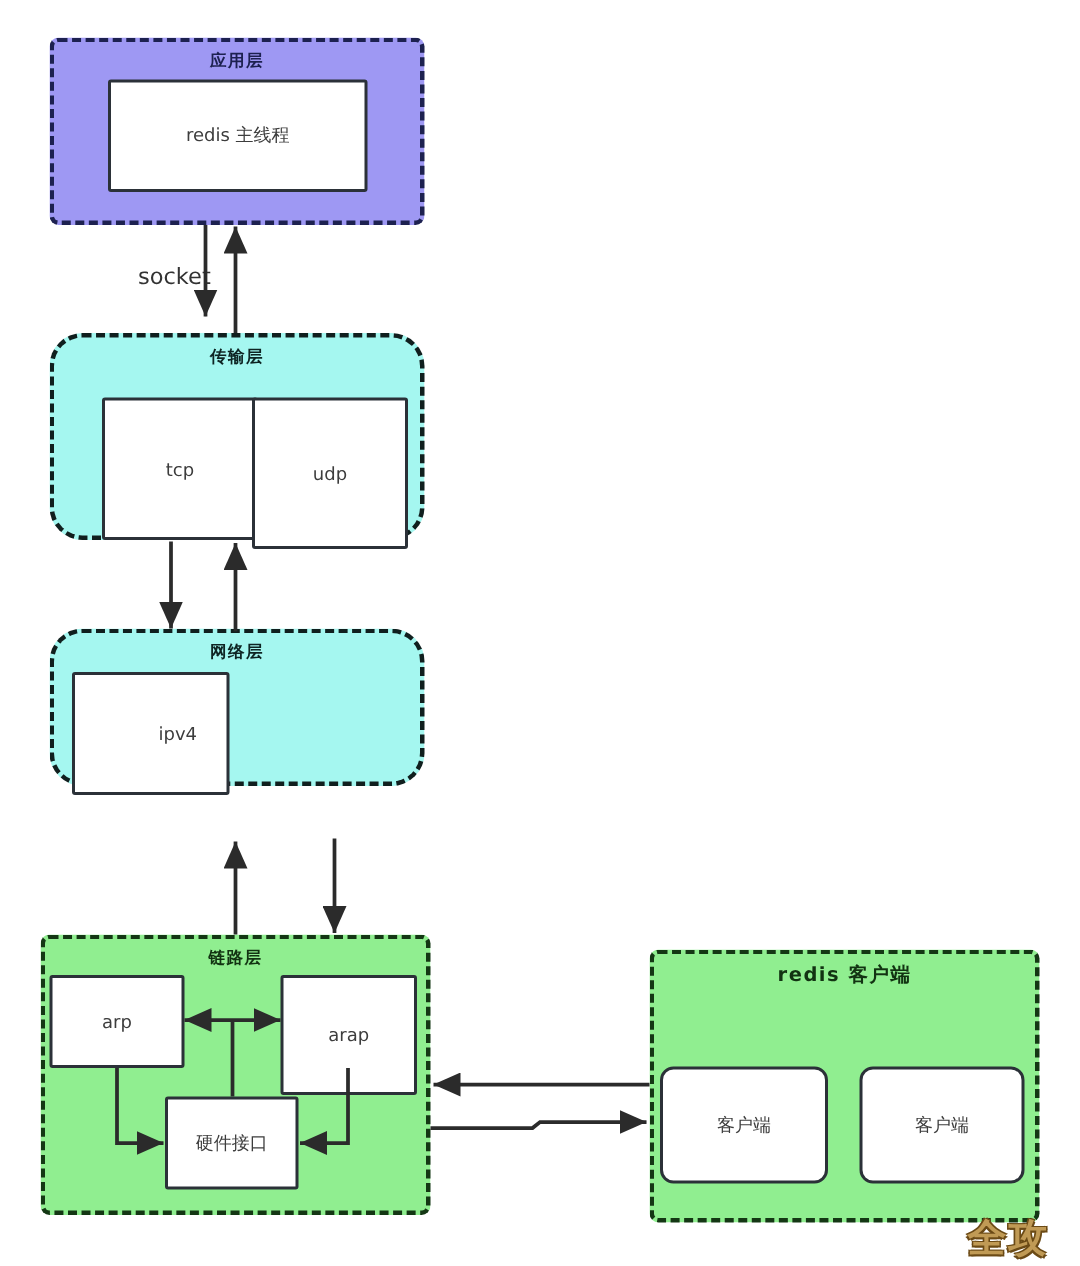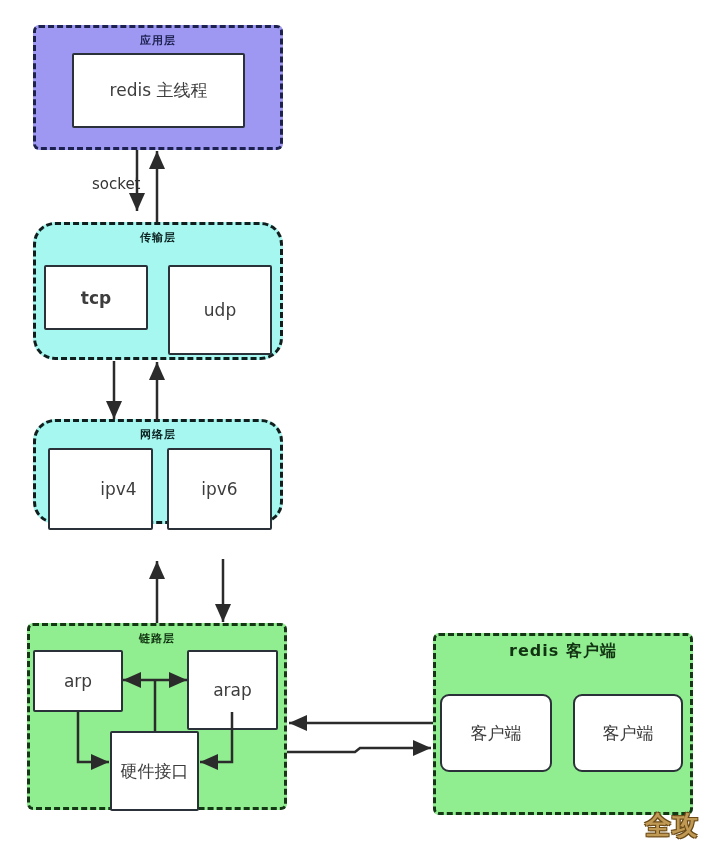--- a/index.html
+++ b/index.html
@@ -16,27 +16,27 @@
   .layer.app{left:33px;top:25px;width:250px;height:125px;background:var(--app-fill);border-color:var(--app-border);}
   .layer.app .layer-title{color:var(--app-title);}
   .layer.cyan{background:var(--cyan-fill);border-color:var(--cyan-border);border-radius:22px;}
   .layer.cyan .layer-title{color:var(--cyan-title);}
   .layer.transport{left:33px;top:222px;width:250px;height:138px;}
   .layer.network{left:33px;top:419px;width:250px;height:105px;}
   .layer.green{background:var(--green-fill);border-color:var(--green-border);}
   .layer.green .layer-title{color:var(--green-title);}
   .layer.link{left:27px;top:623px;width:260px;height:187px;}
   .layer.client{left:433px;top:633px;width:260px;height:182px;}
-  .layer.client .layer-title{font-size:16px;}
+  .layer.client .layer-title{font-size:13px;}
   .node{
     position:absolute;background:#ffffff;border:2px solid var(--node-border);
     display:flex;align-items:center;justify-content:center;
-    font-size:17px;color:var(--node-text);box-sizing:border-box;border-radius:2px;text-align:right;
+    font-size:12px;color:var(--node-text);box-sizing:border-box;border-radius:2px;text-align:right;
   }
-  .node.rounded{border-radius:9px;}
+  .node.rounded{border-radius:9px;margin-top:17px;}
   .wires{position:absolute;left:0;top:0;z-index:10;pointer-events:none;}
   .wire{stroke:var(--arrow);stroke-width:2.5;fill:none;}
   .socket-label{
     position:absolute;left:89px;top:175px;z-index:9;
     font-size:15px;color:#333333;background:rgba(255,255,255,0.88);padding:0 3px;
   }
   .watermark{
     position:absolute;left:645px;top:808px;z-index:12;
     font-size:26px;font-weight:bold;letter-spacing:1px;color:var(--watermark);
     text-shadow:1px 1px 0 #6b4a16,-1px -1px 0 #6b4a16,1px -1px 0 #6b4a16,-1px 1px 0 #6b4a16;
@@ -47,35 +47,34 @@
 
 <div class="canvas">
 
   <section class="layer app">
     <div class="layer-title">应用层</div>
     <div class="node" style="left:36px;top:25px;width:173px;height:75px;">redis 主线程</div>
   </section>
 
   <section class="layer cyan transport">
     <div class="layer-title">传输层</div>
-    <div class="node" style="left:8px;top:40px;width:104px;height:65px;font-weight:bold;">tcp</div>
-    <div class="node" style="left:132px;top:40px;width:104px;height:90px;">udp</div>
+    <div class="node" style="left:32px;top:40px;width:104px;height:95px;">tcp</div>
+    <div class="node" style="left:132px;top:40px;width:104px;height:101px;">udp</div>
   </section>
 
   <section class="layer cyan network">
     <div class="layer-title">网络层</div>
     <div class="node" style="left:12px;top:26px;width:105px;height:82px;padding-left:36px;">ipv4</div>
-    <div class="node" style="left:131px;top:26px;width:105px;height:82px;">ipv6</div>
   </section>
 
   <section class="layer green link">
     <div class="layer-title">链路层</div>
     <div class="node" style="left:3px;top:24px;width:90px;height:62px;">arp</div>
     <div class="node" style="left:157px;top:24px;width:91px;height:80px;">arap</div>
-    <div class="node" style="left:80px;top:105px;width:89px;height:80px;">硬件接口</div>
+    <div class="node" style="left:80px;top:105px;width:89px;height:62px;">硬件接口</div>
   </section>
 
   <section class="layer green client">
     <div class="layer-title">redis 客户端</div>
     <div class="node rounded" style="left:4px;top:58px;width:112px;height:78px;">客户端</div>
     <div class="node rounded" style="left:137px;top:58px;width:110px;height:78px;">客户端</div>
   </section>
 
   <div class="socket-label">socket</div>
 

